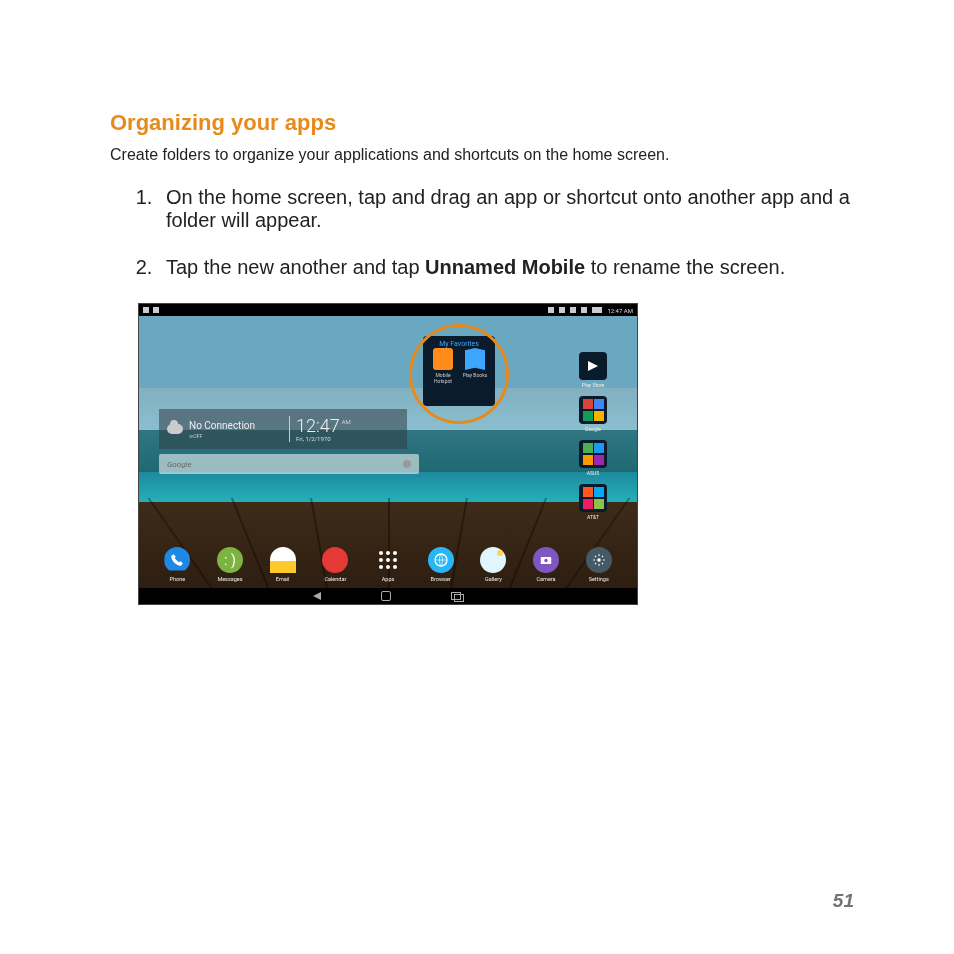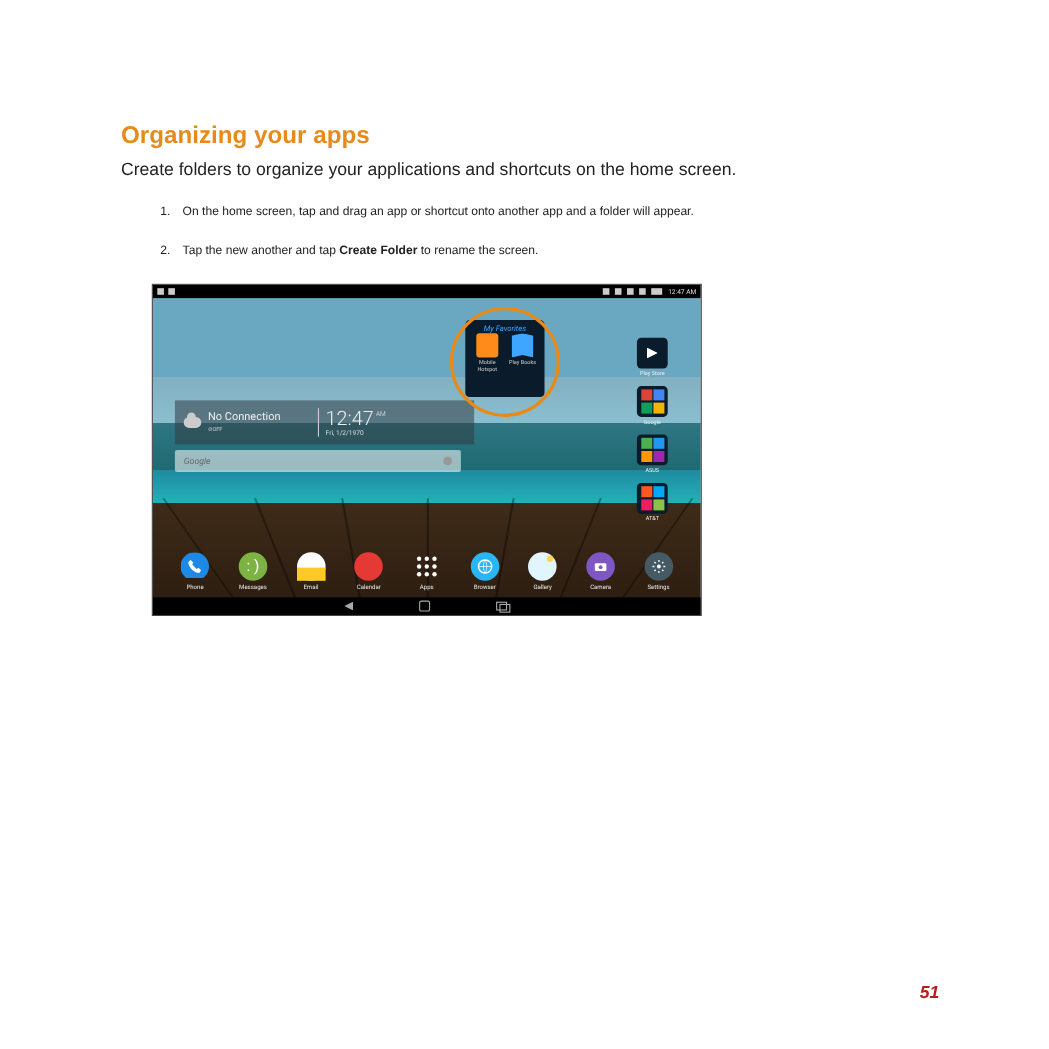--- a/index.html
+++ b/index.html
@@ -18,32 +18,32 @@
     font-size: 22px;
     margin-bottom: 10px;
   }
   p.intro {
     font-size: 16px;
     margin-bottom: 22px;
   }
   ol.steps {
     list-style: decimal;
     padding-left: 48px;
-    font-size: 11px;
+    font-size: 20px;
   }
   ol.steps li { margin-bottom: 24px; padding-left: 8px; }
   .bold { font-weight: 700; }
   .page-number {
     position: absolute;
     right: 100px;
     bottom: 42px;
-    color: #b91c1c;
+    color: #737373;
     font-weight: 700;
     font-style: italic;
-    font-size: 16px;
+    font-size: 19px;
   }
 
   
   .shot {
     width: 500px; height: 302px;
     margin-left: 28px; margin-top: 6px;
     position: relative;
     overflow: hidden;
     background: linear-gradient(to bottom,
       #6aa7c0 0%, #6aa7c0 28%,
@@ -61,21 +61,21 @@
     height: 12px; background: #000; display:flex;
     justify-content: flex-end; align-items:center;
     gap:5px; padding: 0 4px;
     font-size:6px; color:#ddd;
   }
   .statusbar .left { position:absolute; left:4px; display:flex; gap:4px; }
   .sb-ico { width:6px; height:6px; background:#ccc; }
   
   .widget {
     position: absolute; top: 105px; left: 20px;
-    width: 272px; height: 40px;
+    width: 248px; height: 40px;
     background: rgba(50,60,68,0.55);
     display:flex; align-items:center;
     font-size:10px; color:#eee;
   }
   .widget .wx {
     width: 130px; padding-left:8px; display:flex; align-items:center; gap:6px;
   }
   .widget .cloud { width:16px; height:10px; border-radius:6px; background:#ccc; position:relative; }
   .widget .cloud::before { content:""; position:absolute; width:8px; height:8px; border-radius:50%; background:#ccc; top:-4px; left:3px; }
   .widget .off { font-size:5px; color:#ccc; margin-top:2px; }
@@ -101,21 +101,21 @@
     width:100px; height:100px; border:3px solid #e88a1a;
     border-radius:50%; pointer-events:none; z-index:5;
   }
   .folder {
     position:absolute; top:32px; left:284px;
     width:72px; height:70px;
     background:#0a1b2b; border-radius:4px;
     padding:4px; text-align:center;
   }
   .folder-title {
-    color:#3ea6ff; font-size:7px; margin-bottom:0;font-style:italic;
+    color:#3ea6ff; font-size:7px; margin-bottom:0;
   }
   .folder-row { display:flex; justify-content:space-around; }
   .folder-app { width:26px; text-align:center; }
   .folder-app .ic { width:20px; height:22px; margin:0 auto 2px; }
   .ic-hotspot { background:#ff8c1a; border-radius:3px; }
   .ic-book { background:#3ea6ff; clip-path: polygon(0 100%, 0 10%, 50% 0, 100% 10%, 100% 100%, 50% 90%); }
   .folder-app .lbl { font-size:5px; color:#ccc; }
   
   .rcol {
     position:absolute; top:48px; right:22px; width:44px;
@@ -176,21 +176,21 @@
 </style>
 </head>
 <body>
 
 <h2 class="section-title">Organizing your apps</h2>
 <p class="intro">Create folders to organize your applications and shortcuts on the home screen.</p>
 
 <ol class="steps">
   <li>On the home screen, tap and drag an app or shortcut onto another app and a folder will appear.</li>
   <li>
-    <span>Tap the new another and tap </span><span class="bold">Create Folder</span><span> to rename the screen.</span>
+    <span>Tap the new another and tap </span><span class="bold">Unnamed Mobile</span><span> to rename the screen.</span>
   </li>
 </ol>
 
 <div class="shot">
 
   <div class="plank" style="left:8%; transform:skewX(35deg);"></div>
   <div class="plank" style="left:22%; transform:skewX(22deg);"></div>
   <div class="plank" style="left:36%; transform:skewX(10deg);"></div>
   <div class="plank" style="left:50%;"></div>
   <div class="plank" style="left:64%; transform:skewX(-10deg);"></div>

